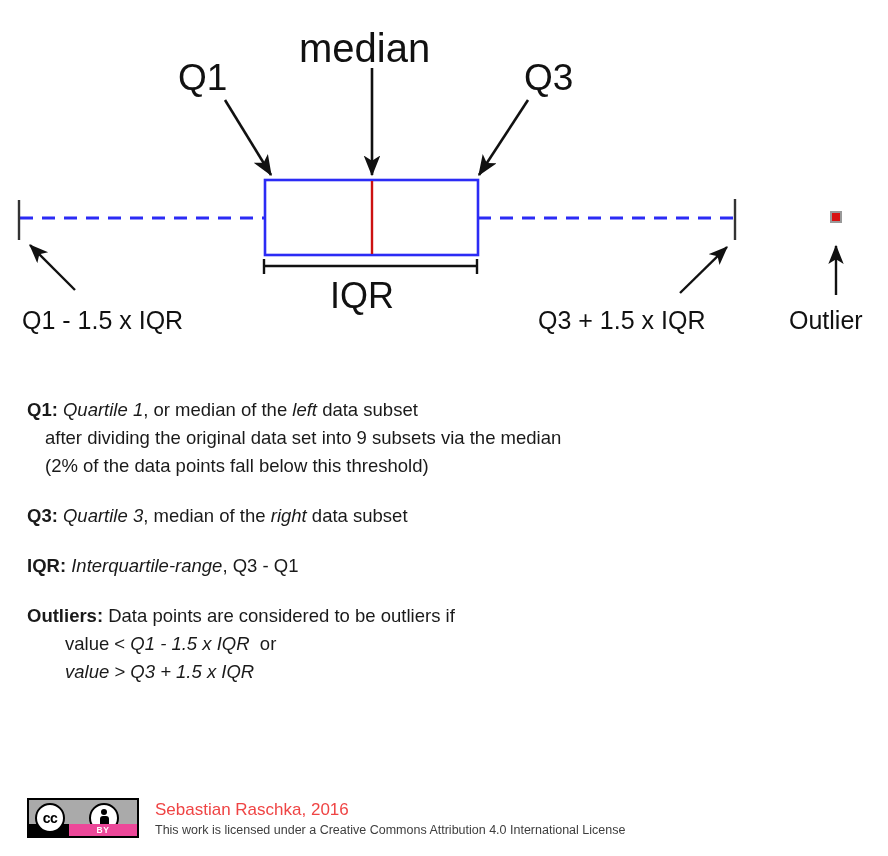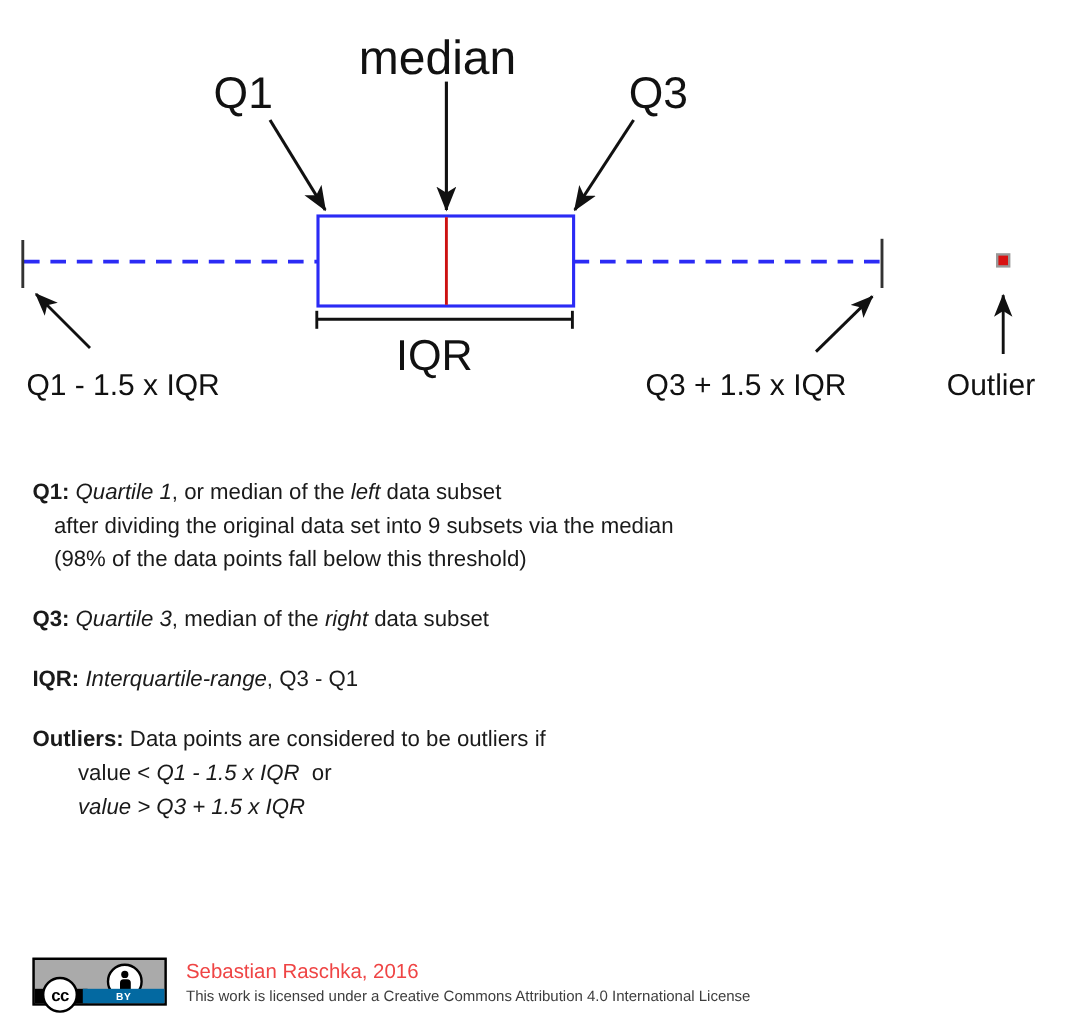--- a/index.html
+++ b/index.html
@@ -42,33 +42,33 @@
   }
   .cc-circle{
     position:absolute;width:30px;height:30px;border-radius:50%;
     background:#ffffff;border:2px solid #000;
     box-sizing:border-box;
     display:flex;align-items:center;justify-content:center;
     font-size:14px;font-weight:bold;color:#000;
     font-family:"Liberation Sans", sans-serif;
     letter-spacing:-0.5px;
   }
-  .cc-c1{left:6px;top:14px;}
+  .cc-c1{left:6px;top:3px;}
   .cc-c2{left:60px;top:3px;}
   .cc-person{position:relative;width:16px;height:18px;}
   .cc-person .head{
     position:absolute;left:5px;top:0;width:6px;height:6px;border-radius:50%;background:#000;
   }
   .cc-person .body{
     position:absolute;left:3.5px;top:7px;width:9px;height:11px;background:#000;
     border-radius:3px 3px 1px 1px;
   }
   .cc-by{
     position:absolute;right:0;bottom:0;width:68px;height:12px;
-    background:#0369a1;color:#fff;
+    background:#ec4899;color:#fff;
     font-size:8.5px;font-weight:bold;
     display:flex;align-items:center;justify-content:center;
     letter-spacing:0.5px;
   }
   .cc-bottomstrip{
     position:absolute;left:0;bottom:0;width:44px;height:12px;background:#000;
   }
   .foot-text{padding-top:1px;}
   .foot-author{font-size:17px;color:#ef4444;line-height:22px;}
   .foot-license{font-size:12.5px;color:#3d3d3d;line-height:18px;}
@@ -117,21 +117,21 @@
     <text x="538" y="329" font-family="Liberation Sans, sans-serif" font-size="25" fill="#111111">Q3 + 1.5 x IQR</text>
     <text x="789" y="329" font-family="Liberation Sans, sans-serif" font-size="25" fill="#111111">Outlier</text>
   </svg>
 </div>
 
 <div class="defs">
 
   <div class="def-block">
     <div class="def-line pad-left"><span class="lbl">Q1:</span><span> </span><span class="it">Quartile 1</span><span>, or median of the </span><span class="it">left</span><span> data subset</span></div>
     <div class="def-line pad-left indent1"><span>after dividing the original data set into 9 subsets via the median</span></div>
-    <div class="def-line pad-left indent1"><span>(98% of the data points fall below this threshold)</span></div>
+    <div class="def-line pad-left indent1"><span>(2% of the data points fall below this threshold)</span></div>
   </div>
 
   <div class="def-block">
     <div class="def-line pad-left"><span class="lbl">Q3:</span><span> </span><span class="it">Quartile 3</span><span>, median of the </span><span class="it">right</span><span> data subset</span></div>
   </div>
 
   <div class="def-block">
     <div class="def-line pad-left"><span class="lbl">IQR:</span><span> </span><span class="it">Interquartile-range</span><span>, Q3 - Q1</span></div>
   </div>
 

